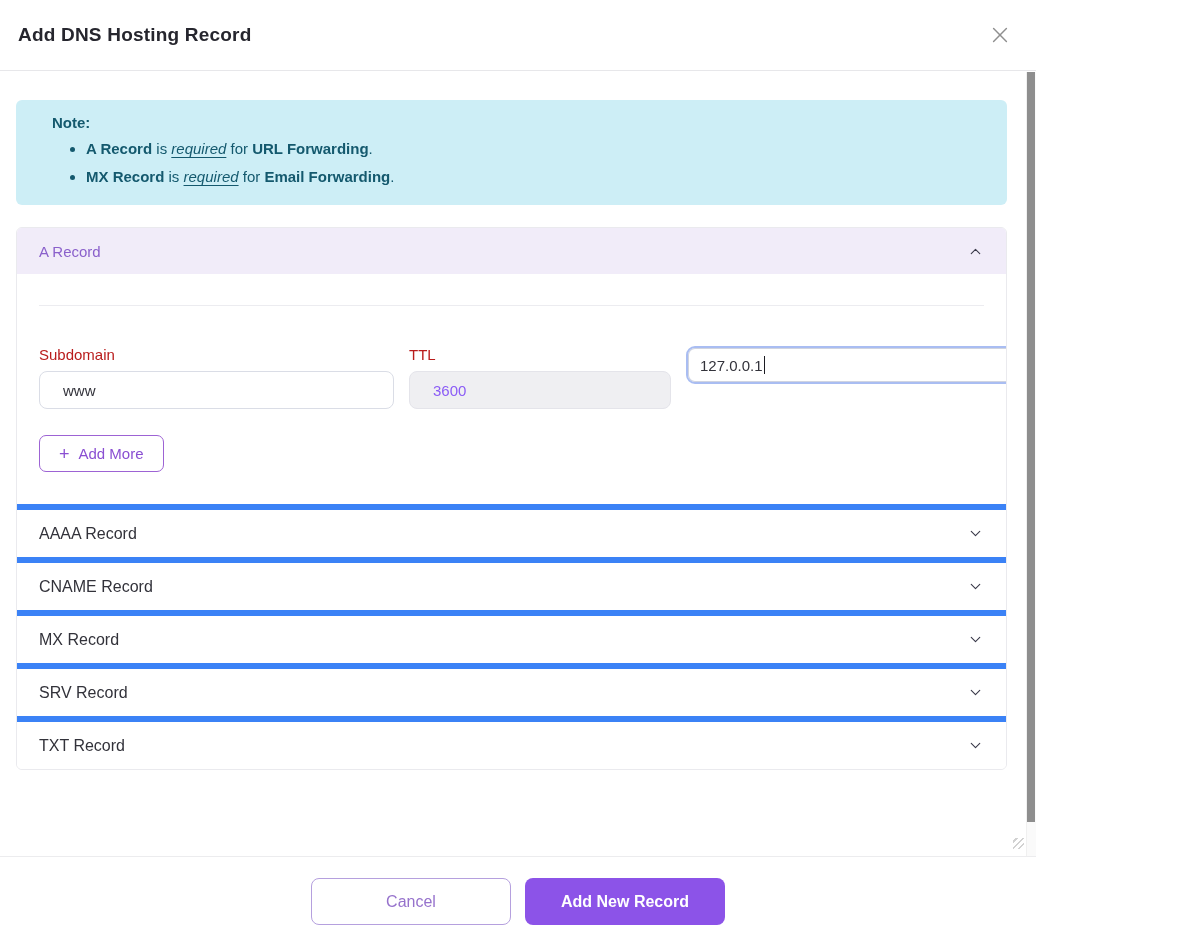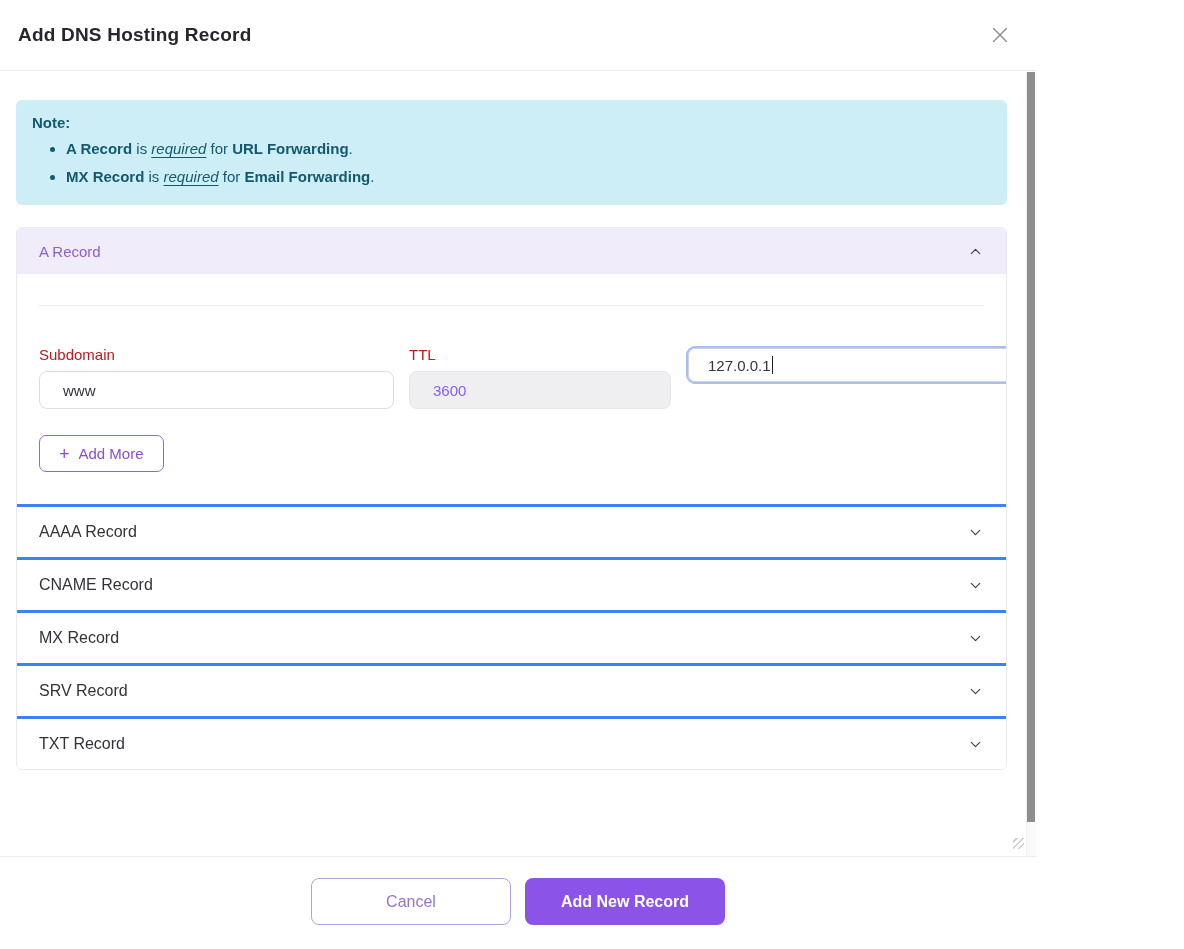--- a/index.html
+++ b/index.html
@@ -30,21 +30,21 @@
   .modal-body {
     position: absolute; top: 72px; left: 0; right: 0; bottom: 93px;
     overflow: hidden; background: #fff;
   }
 
   
   .note-box {
     margin: 28px 29px 0 16px;
     background: #cdeef6;
     border-radius: 6px;
-    padding: 14px 20px 16px 16px;
+    padding: 14px 20px 16px 36px;
     color: #14596e;
     font-size: 15px;
   }
   .note-heading { font-weight: 700; }
   .note-list { margin: 6px 0 0 0; padding-left: 34px; }
   .note-list li { margin-top: 4px; line-height: 24px; }
   .note-list b { font-weight: 700; }
   .note-list u { text-underline-offset: 3px; font-style: italic; }
 
   
@@ -55,21 +55,21 @@
     background: #fff;
     overflow: hidden;
   }
   .section-header {
     height: 46px; display: flex; align-items: center; justify-content: space-between;
     padding: 0 22px; cursor: pointer; background: #fff;
   }
   .section-header.expanded { background: #f1ecf9; }
   .section-header.expanded .section-label { color: #8a60cb; font-size: 15px; }
   .section-label { font-size: 16px; color: #32323a; }
-  .collapsed-row { border-top: 3px solid #3b82f6; height: 53px; }
+  .collapsed-row { border-top: 6px solid #3b82f6; height: 53px; }
 
   
   .panel-body { padding: 0 22px 32px 22px; background: #fff; }
   .panel-divider { margin-top: 31px; border-top: 1px solid #ececf0; }
   .form-grid {
     margin-top: 40px;
     display: grid;
     grid-template-columns: 355px 262px 356px;
     column-gap: 15px;
   }
@@ -81,21 +81,21 @@
     font-family: "Liberation Sans", sans-serif;
     background: #fff; outline: none;
   }
   .text-input::placeholder { color: #9a9aa3; }
   .text-input:disabled, .text-input.disabled {
     background: #efeff2; color: #8b5cf6; border-color: #e4e4ea;
   }
   .input-focused {
     height: 38px; border: 2px solid #a9bdf2; border-radius: 9px;
     box-shadow: inset 0 0 0 1px #d0d4e0;
-    display: flex; align-items: center; padding: 0 20px;
+    display: flex; align-items: center; padding: 0 12px;
     font-size: 15px; color: #33333b; background: #fff; cursor: text;
   }
   .caret {
     display: inline-block; width: 0; height: 18px;
     border-left: 1.5px solid #1c1c22; margin-left: 1px;
     animation: blink 1.1s steps(1) infinite;
   }
   @keyframes blink { 50% { opacity: 0; } }
 
   .remarks-row { margin-top: 20px; width: 355px; }

